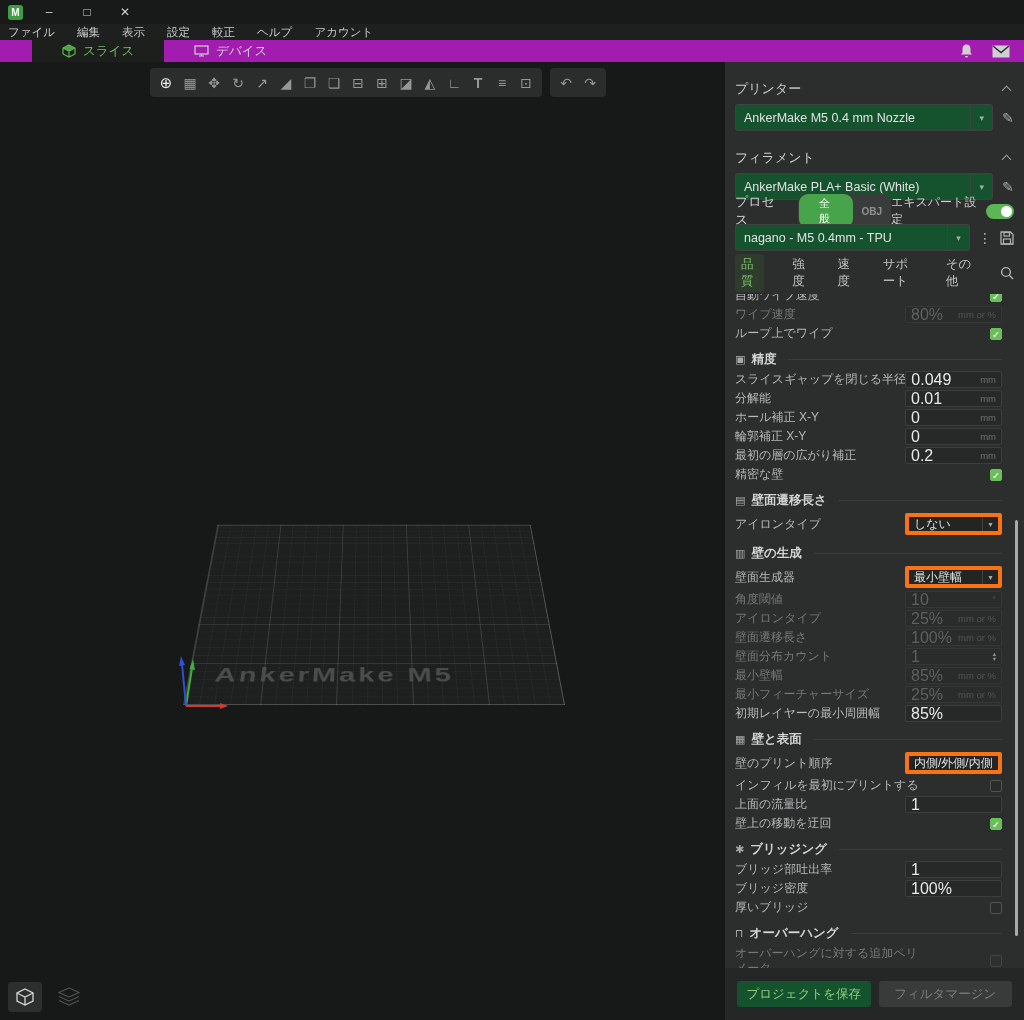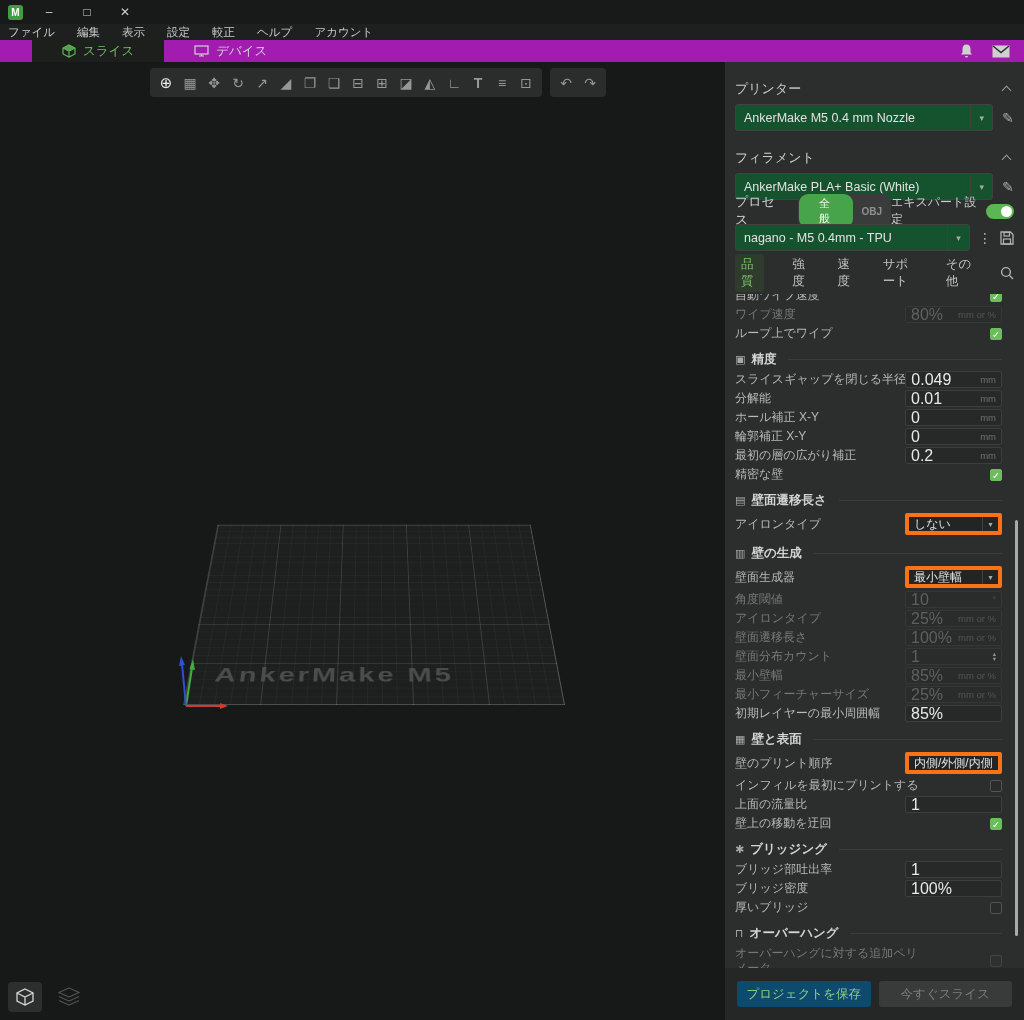--- a/index.html
+++ b/index.html
@@ -91,21 +91,21 @@
   .cb.on{background:#6abf5a;border-color:#6abf5a;}
   .srow.dis .cb{border-color:#434545;background:#2e3030;}
   .ssec{display:flex;align-items:center;gap:6px;height:22px;margin-top:5px;}
   .ssec .sicon{color:#a8aaaa;font-size:11px;}
   .ssec .stitle{color:#d2d4d4;font-size:12.5px;font-weight:600;white-space:nowrap;}
   .ssec .line{flex:1;border-top:1px solid #3c3e3e;margin-left:6px;}
   .scrollthumb{position:absolute;right:6px;top:458px;width:3px;height:416px;background:#a9abab;border-radius:2px;}
   
   .footer{height:52px;margin:0 -10px;background:#252727;display:flex;align-items:center;gap:8px;padding:0 12px;}
   .fbtn{flex:1;height:26px;border-radius:3px;display:flex;align-items:center;justify-content:center;font-size:12.5px;}
-  .fbtn.save{background:#0c4a6e;color:#8fca7b;}
+  .fbtn.save{background:#14532d;color:#8fca7b;}
   .fbtn.slice{background:#393b3b;color:#7b7d7d;}
   svg{display:block;}
 </style>
 </head>
 <body>
 
 <div class="titlebar">
   <div class="applogo">M</div>
   <div class="winbtns">
     <div class="winbtn">–</div>
@@ -500,16 +500,16 @@
           <div class="srow dis tall">
             <span class="lbl">オーバーハングに対する追加ペリメータ</span>
             <span class="cb"></span>
           </div>
         </div>
     </div>
     <div class="scrollthumb"></div>
 
     <div class="footer">
       <div class="fbtn save">プロジェクトを保存</div>
-      <div class="fbtn slice">今すぐスライス</div>
+      <div class="fbtn slice">フィルタマージン</div>
     </div>
   </div>
 </div>
 
 </body></html>

